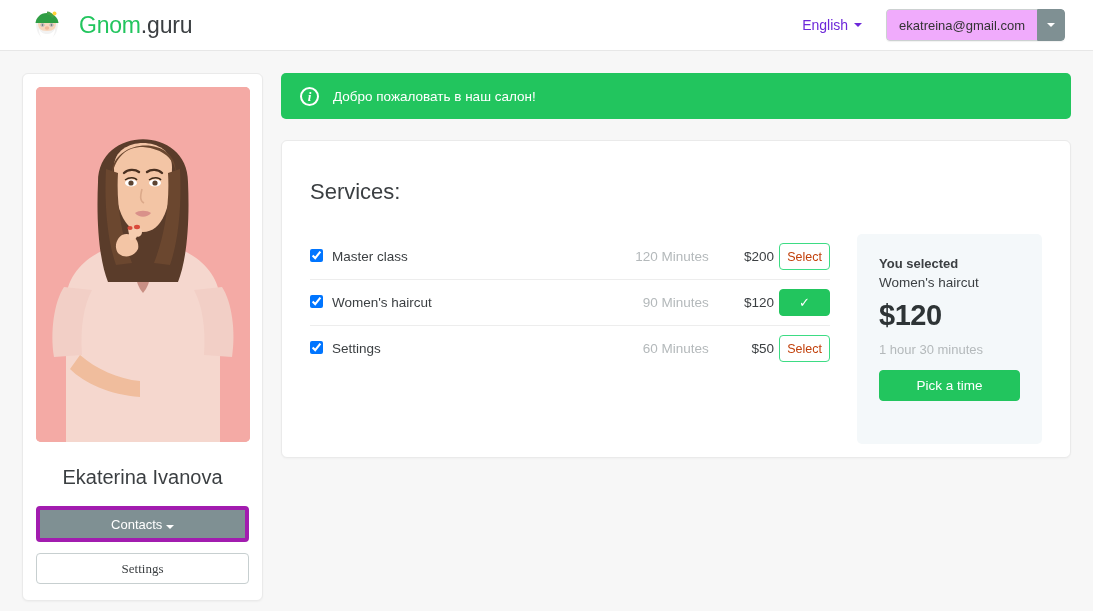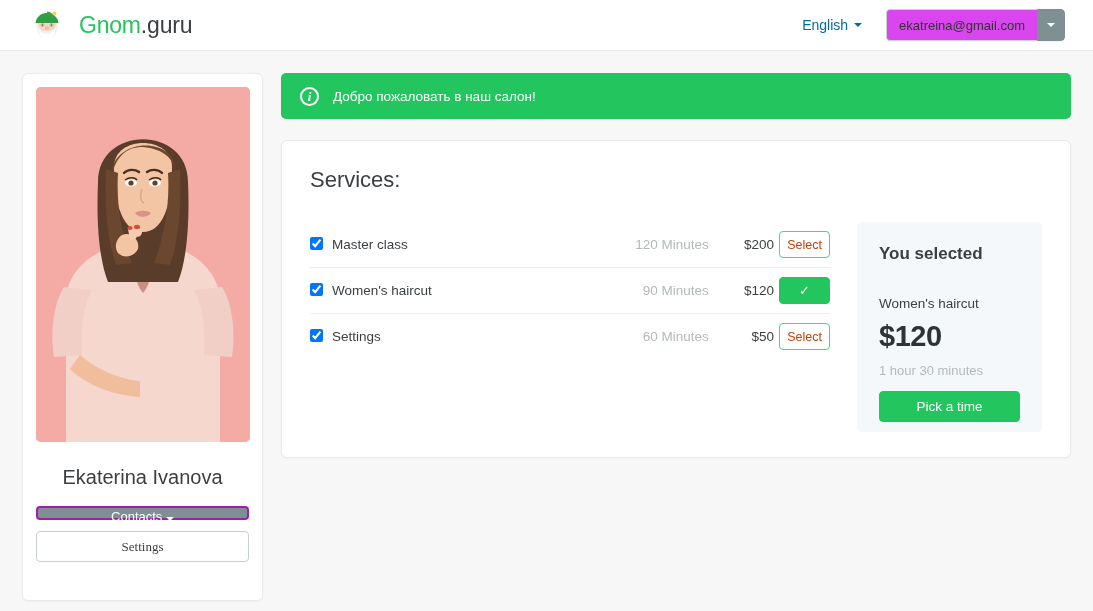--- a/index.html
+++ b/index.html
@@ -45,21 +45,21 @@
   .brand-green { color: #22c55e; }
   .brand-dark { color: #3b3f42; }
 
   .nav-right {
     margin-left: auto;
     display: flex;
     align-items: center;
     gap: 24px;
   }
   .lang-link {
-    color: #0369a1;
+    color: #6d28d9;
     font-size: 14px;
     text-decoration: none;
     display: flex;
     align-items: center;
     gap: 6px;
   }
   .caret {
     display: inline-block;
     width: 0; height: 0;
     border-left: 4px solid transparent;
@@ -68,21 +68,21 @@
   }
   .btn-group-email {
     display: flex;
     align-items: stretch;
     height: 32px;
     border-radius: 4px;
     overflow: hidden;
     box-shadow: 0 1px 1px rgba(0,0,0,.06);
   }
   .email-main {
-    background: #d946ef;
+    background: #f0abfc;
     border: 1px solid #ccd1d1;
     border-right: none;
     border-radius: 4px 0 0 4px;
     padding: 0 12px;
     display: flex;
     align-items: center;
     font-size: 13px;
     color: #333;
     white-space: nowrap;
   }
@@ -126,23 +126,23 @@
   }
   .profile-name {
     text-align: center;
     font-size: 20px;
     color: #3b3f42;
     margin: 24px 0 17px 0;
   }
   .btn-contacts {
     display: block;
     width: 100%;
-    height: 14px;
+    height: 36px;
     background: #7f9093;
-    border: 2px solid #a21caf;
+    border: 4px solid #a21caf;
     border-radius: 4px;
     color: #ffffff;
     font-size: 13px;
     font-family: inherit;
     cursor: pointer;
     margin-bottom: 11px;
   }
   .btn-settings {
     display: block;
     width: 100%;
@@ -190,21 +190,21 @@
     background: #ffffff;
     border: 1px solid #eaeaea;
     border-radius: 6px;
     box-shadow: 0 1px 2px rgba(0,0,0,.03);
     padding: 26px 28px 30px 28px;
     height: 318px;
   }
   .card-title {
     font-size: 22px;
     color: #3b3f42;
-    margin: 0 0 29px 0;
+    margin: 12px 0 29px 0;
     font-weight: normal;
   }
   .card-body { display: flex; gap: 27px; }
   .services-col { flex: 1 1 auto; min-width: 0; }
   .summary-col { flex: 0 0 185px; }
 
   table.services {
     width: 100%;
     border-collapse: collapse;
   }
@@ -260,22 +260,22 @@
     justify-content: center;
   }
 
   .summary {
     background: #f4f8fa;
     border-radius: 5px;
     padding: 22px 22px 24px 22px;
     height: 210px;
   }
   .summary h3 {
-    margin: 0 0 32px 0;
-    font-size: 17px;
+    margin: 0 0 4px 0;
+    font-size: 13px;
     font-weight: bold;
     color: #3b3f42;
   }
   .summary .svc {
     font-size: 13.5px;
     color: #3b3f42;
     margin-bottom: 9px;
   }
   .summary .price {
     font-size: 29px;

